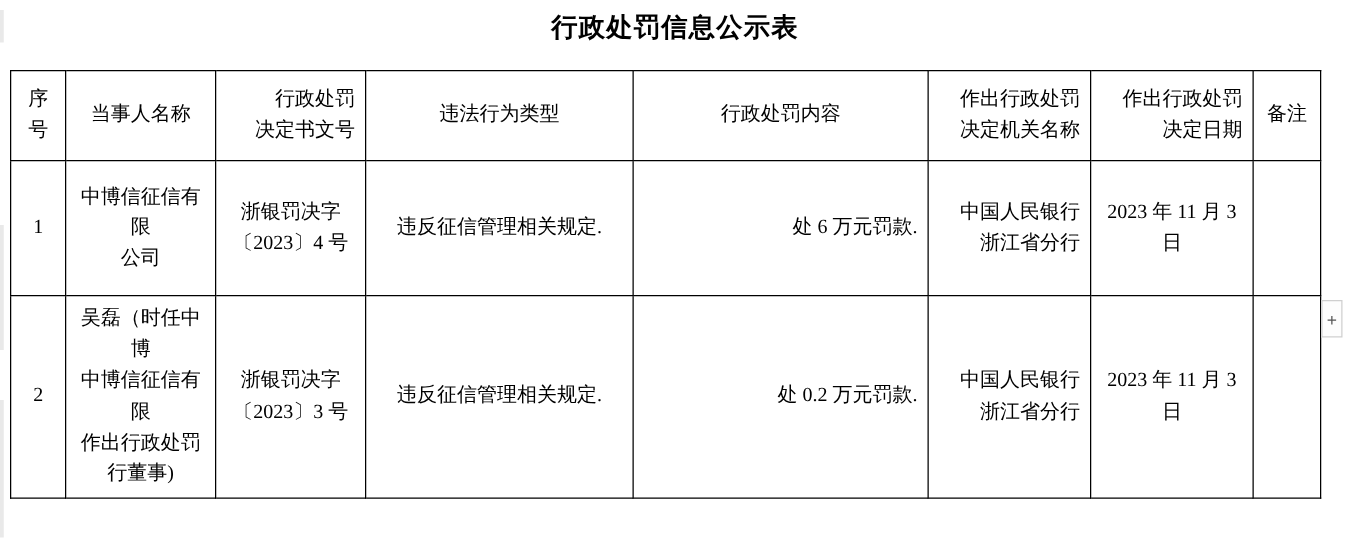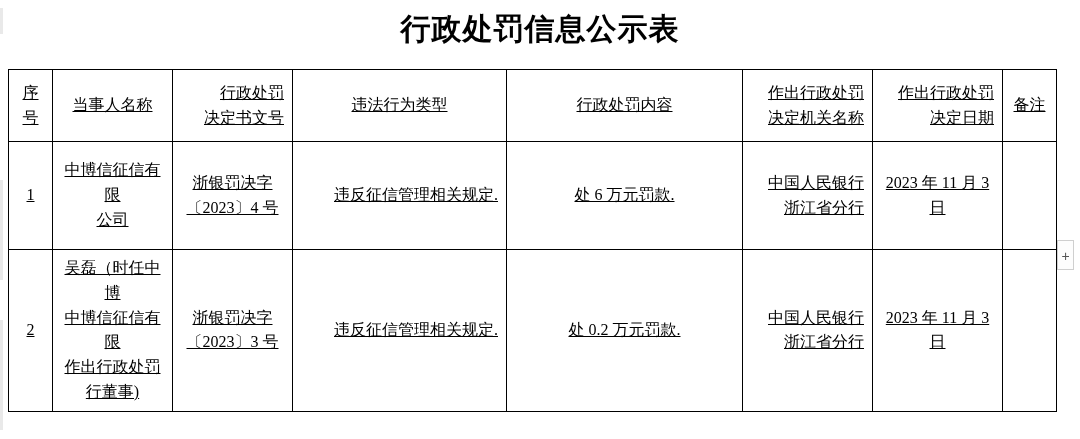--- a/index.html
+++ b/index.html
@@ -18,30 +18,29 @@
   .page {
     width: 1080px;
     height: 439px;
     position: relative;
     box-sizing: border-box;
   }
   .doc-title {
     text-align: center;
     font-family: "Liberation Sans", "DejaVu Sans", sans-serif;
     font-weight: bold;
-    font-size: 30px;
+    font-size: 21px;
     letter-spacing: 1px;
     padding-top: 8px;
     padding-bottom: 8px;
     line-height: 1.4;
   }
   .table-wrap {
     padding: 11px 8px;
     box-sizing: border-box;
-    text-decoration: underline;
   }
   table.penalty-table {
     border-collapse: collapse;
     width: 1048px;
     table-layout: fixed;
     border: 1px solid #000;
   }
   table.penalty-table th,
   table.penalty-table td {
     border: 1px solid #000;
@@ -61,22 +60,22 @@
     display: block;
     text-align: center;
   }
   .th-left-block {
     display: block;
     text-align: right;
   }
   td.c-idx { text-align: center; }
   td.c-name { text-align: center; }
   td.c-docno { text-align: center; }
-  td.c-type { text-align: right; }
-  td.c-content { text-align: center; margin-left: 44px; }
+  td.c-type { text-align: center; }
+  td.c-content { text-align: right; margin-left: 44px; }
   td.c-org { text-align: right; }
   td.c-date { text-align: center; }
   td.c-remark { text-align: center; }
   .row-1 td { height: 108px; }
   .row-2 td { height: 140px; }
   .nowrap-line { display: block; }
   .name-cell-left {
     text-align: center;
     display: block;
   }

